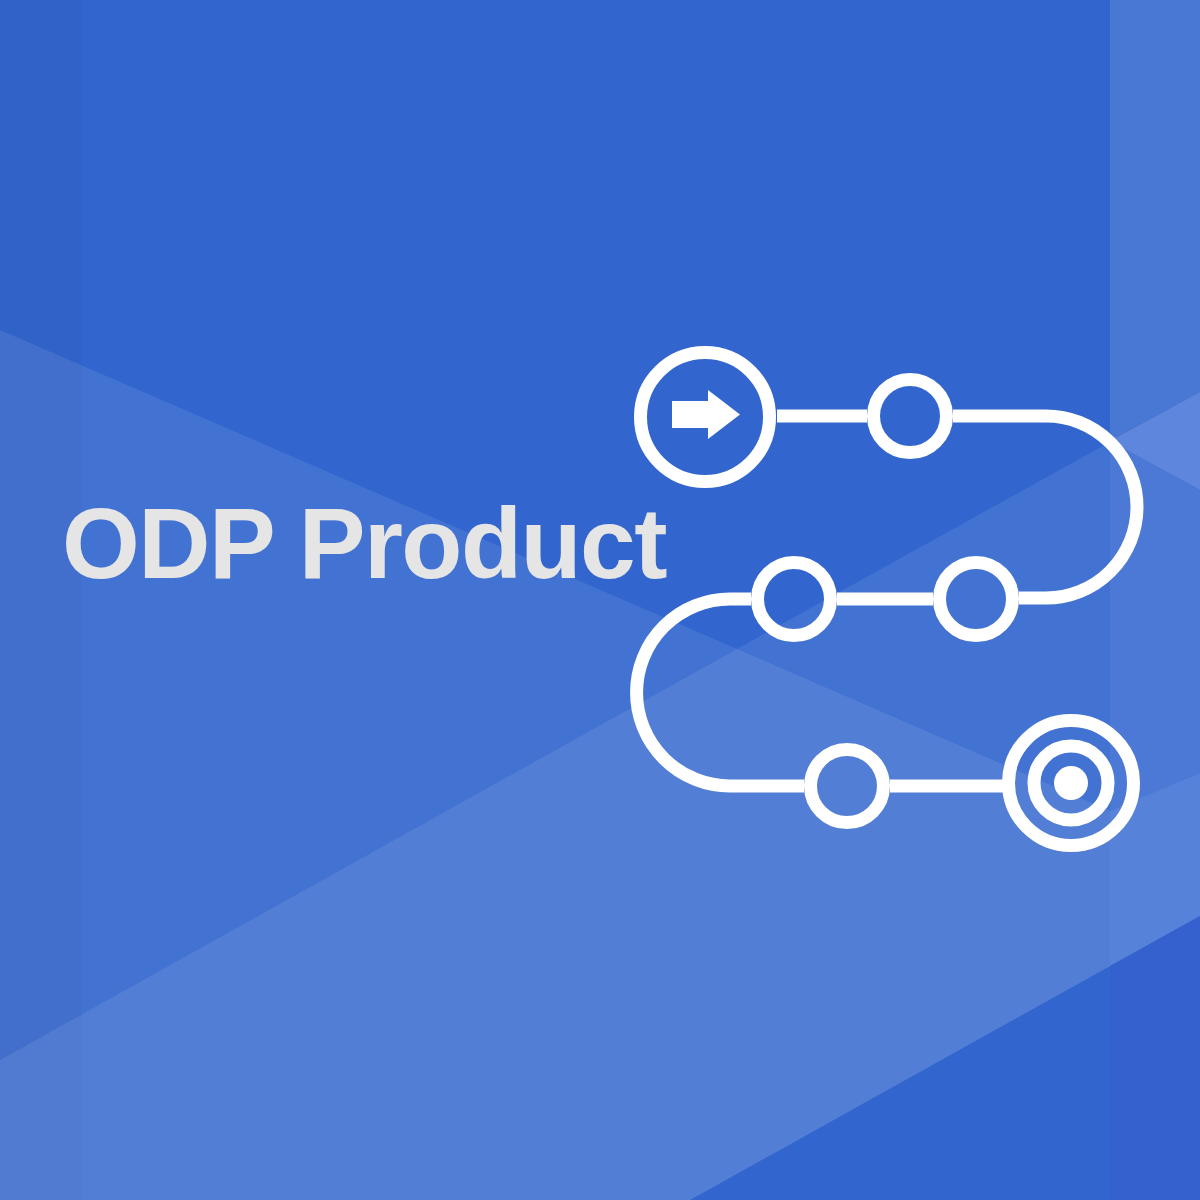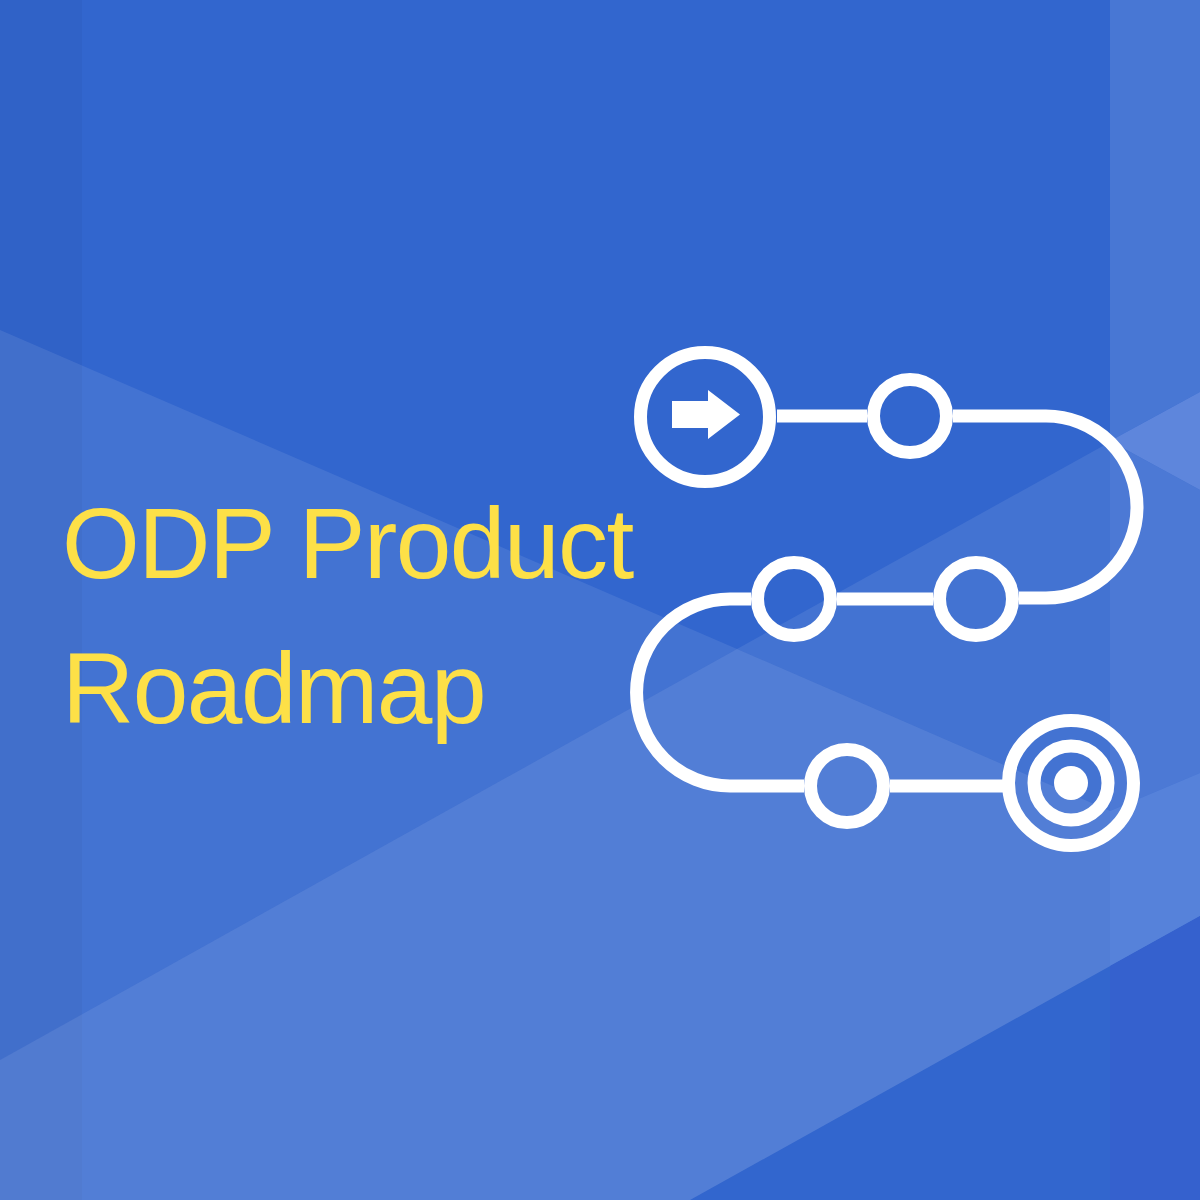--- a/index.html
+++ b/index.html
@@ -15,22 +15,22 @@
   .bg-svg {
     position: absolute;
     left: 0; top: 0;
     width: 1200px; height: 1200px;
     display: block;
   }
   .title {
     position: absolute;
     left: 62px;
     top: 471px;
-    color: #fde047;
-    font-weight: 400;
+    color: #e5e5e5;
+    font-weight: 700;
     font-size: 100px;
     line-height: 145px;
     letter-spacing: -1.5px;
     white-space: nowrap;
   }
 </style>
 </head>
 <body>
 
 <div class="banner">
@@ -72,16 +72,15 @@
       <g>
         <circle cx="1071" cy="783" r="62.5"></circle>
         <circle cx="1071" cy="783" r="37"></circle>
         <circle cx="1071" cy="783" r="17" stroke="none" fill="#FFFFFF"></circle>
       </g>
     </g>
   </svg>
 
   <div class="title">
     <div>ODP Product</div>
-    <div>Roadmap</div>
   </div>
 
 </div>
 
 </body></html>

